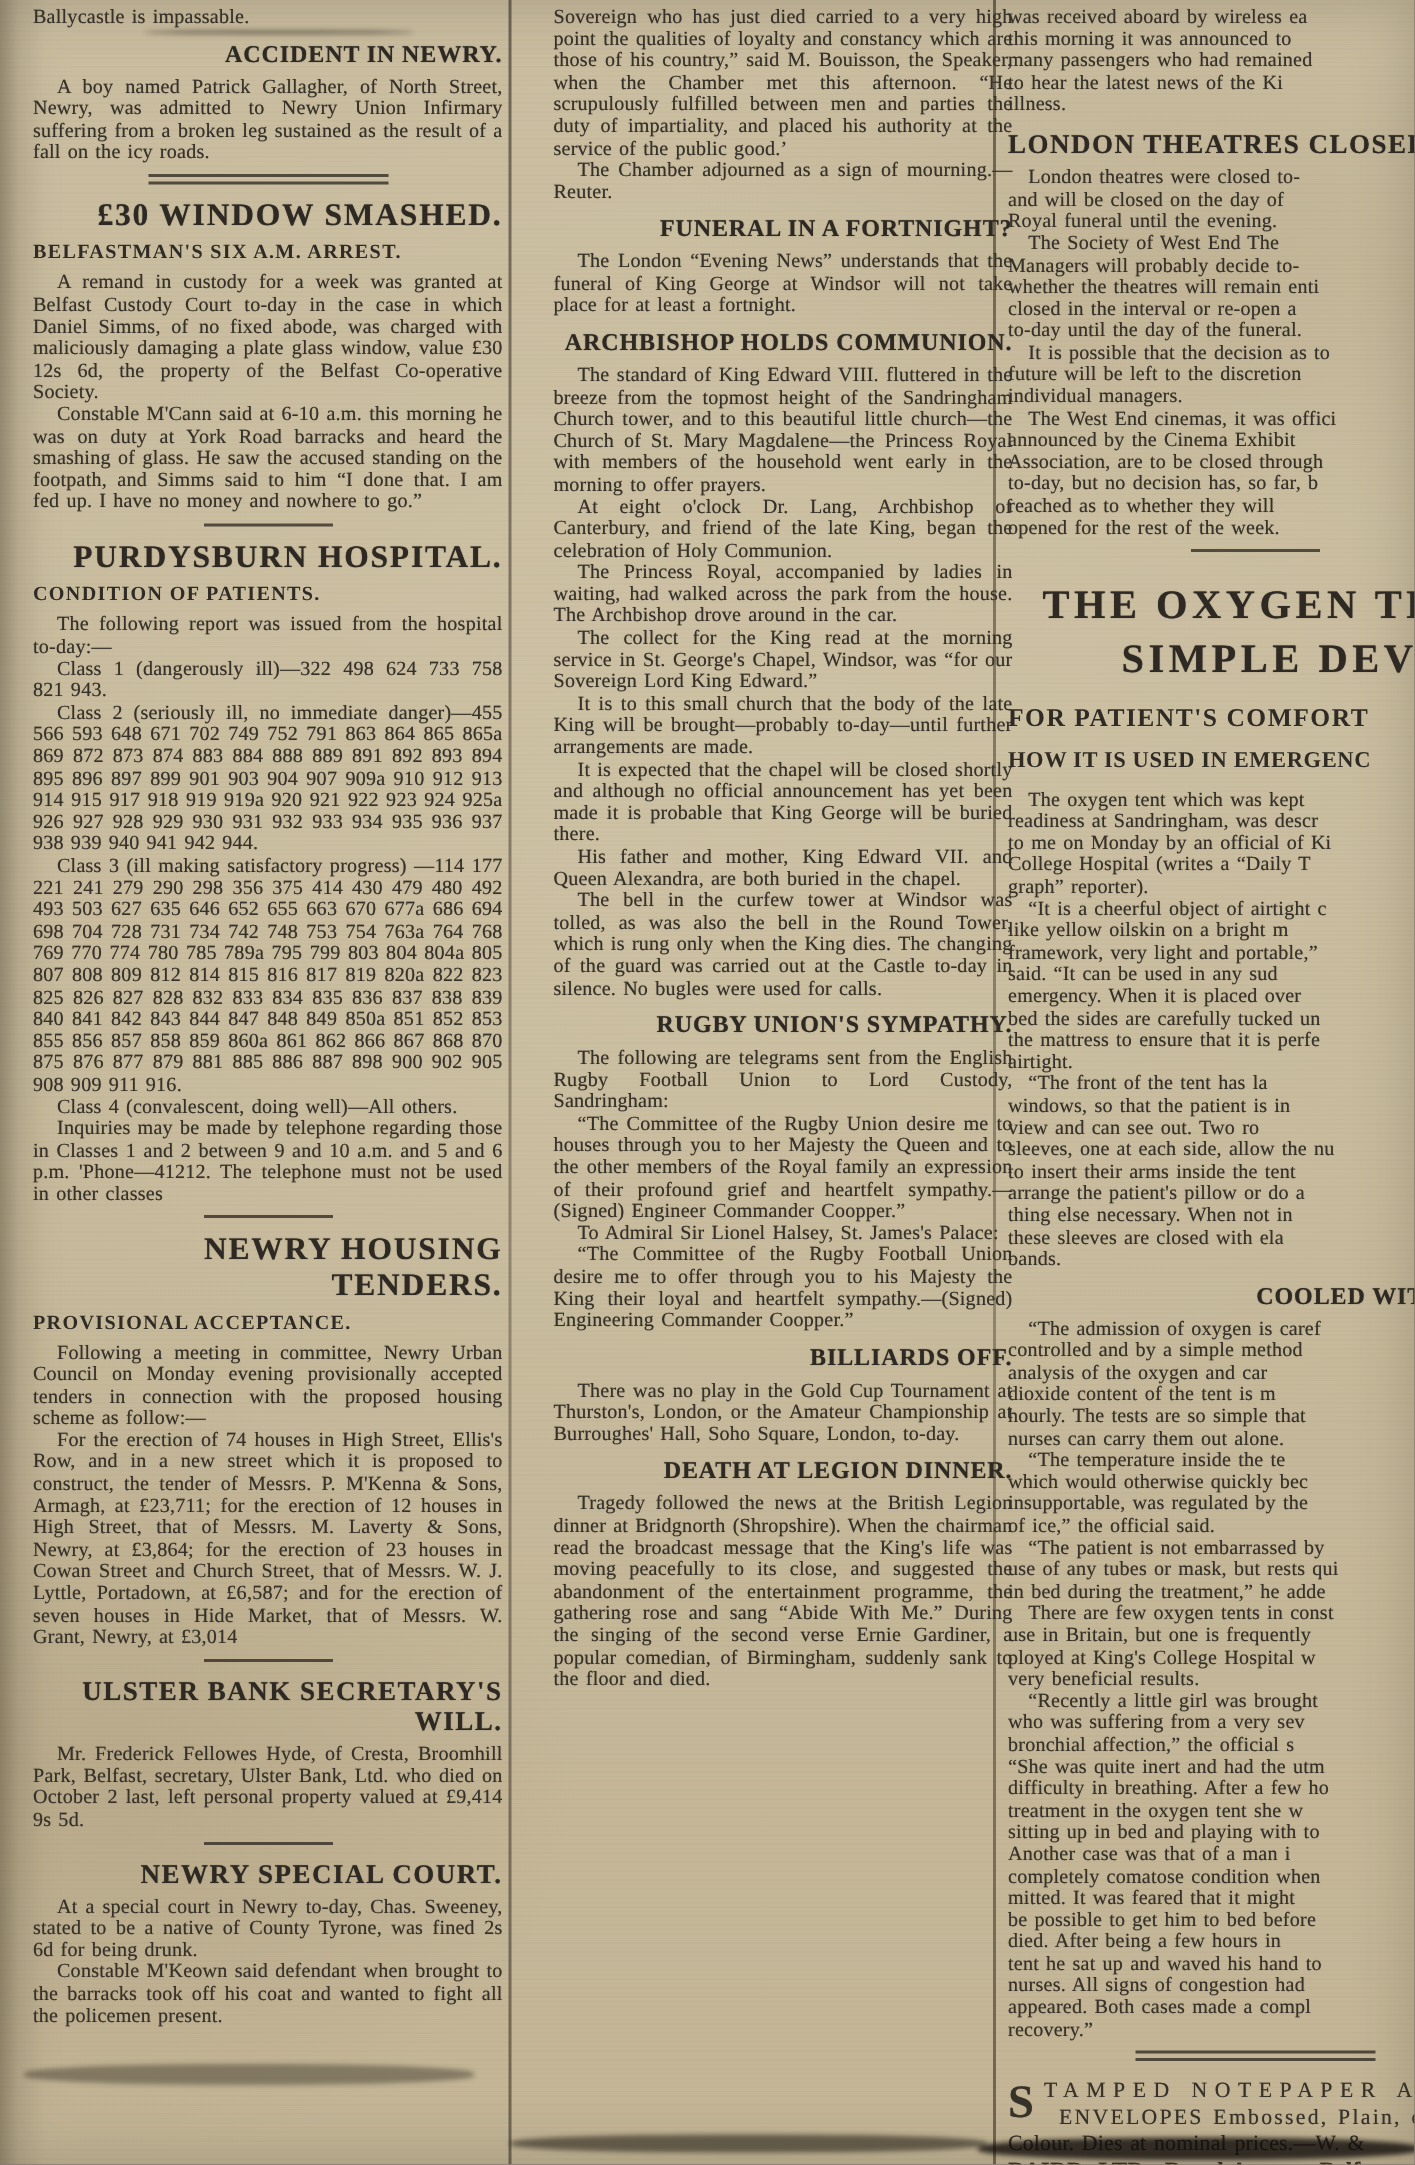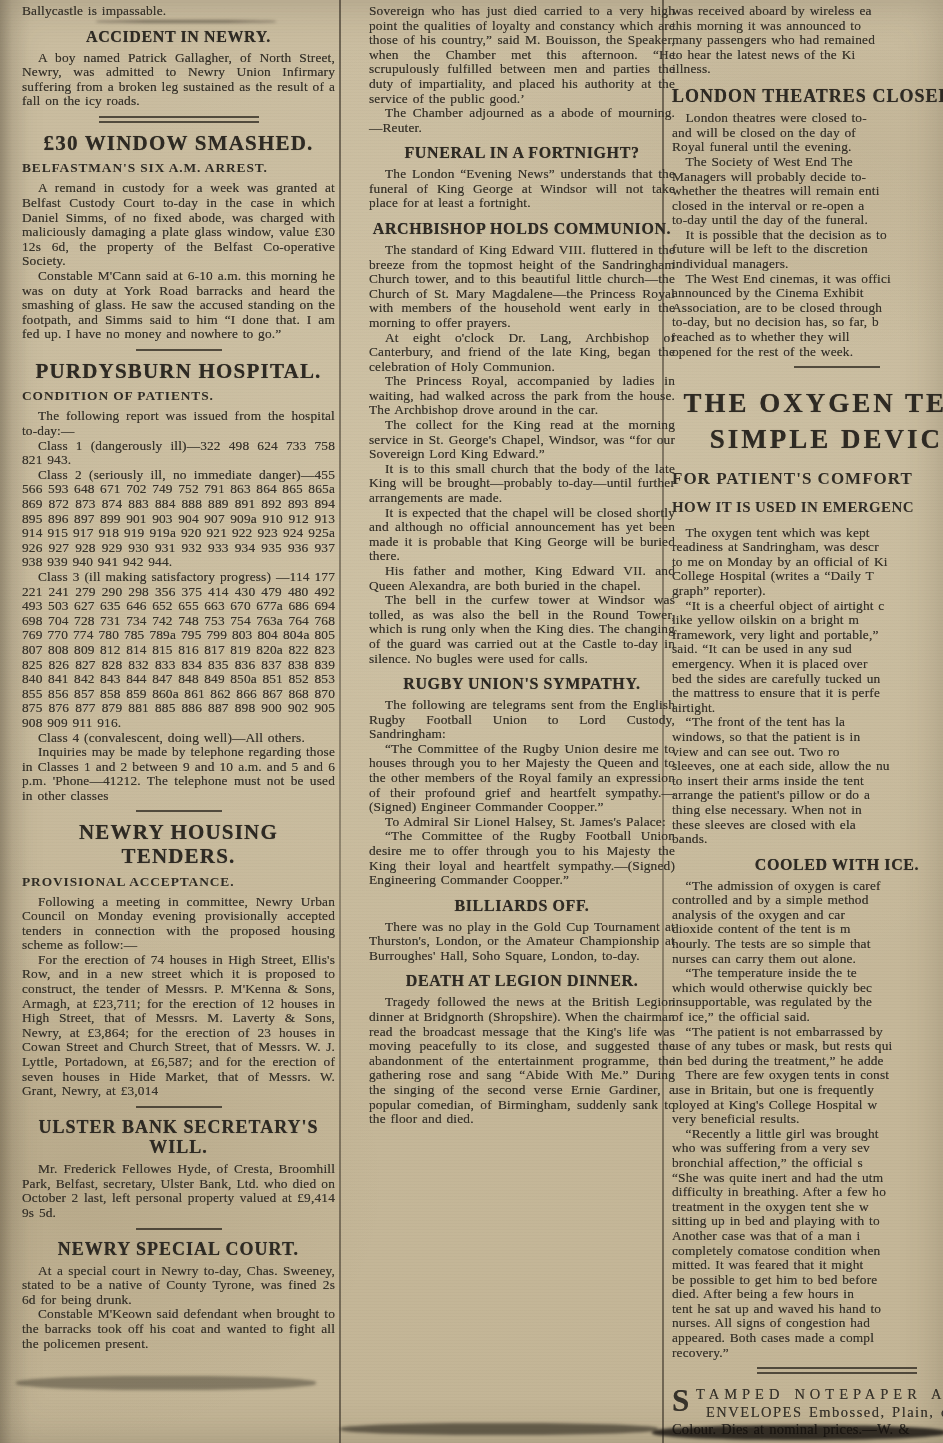--- a/index.html
+++ b/index.html
@@ -23,21 +23,21 @@
   .vrule { position:absolute; top:0; height:1443px; width:2px;
            background:linear-gradient(rgba(52,45,35,.62), rgba(52,45,35,.38) 60%, rgba(52,45,35,.6)); }
   #vr1 { left:339px; } #vr2 { left:662px; }
 
   p { margin:0; font-size:13.4px; line-height:14.6px; text-align:justify;
       text-indent:16px; word-spacing:.09em; letter-spacing:.15px;
       text-shadow:0 0 .5px rgba(55,48,40,.6); }
   p.flush { text-indent:0; }
   p.pre { white-space:pre-line; text-align:left; text-indent:0; }
 
-  .head { text-align:center; font-weight:bold; margin:9px 0 5px; line-height:1.12;
+  .head { text-align:right; font-weight:bold; margin:9px 0 5px; line-height:1.12;
           letter-spacing:.6px; color:#2e2a23; text-shadow:0 0 .7px rgba(46,42,35,.7); }
   .head.md { font-size:16px; }
   .head.ml { font-size:18px; letter-spacing:1px; }
   .head.lg { font-size:21px; letter-spacing:1.2px; }
   .head.xl { font-size:27px; letter-spacing:3px; margin:20px 0 4px; }
   .head.xl + .head.xl { margin:6px 0 8px; }
   .head.nowrap-left { white-space:nowrap; text-align:left; }
   .subhead { font-weight:bold; font-size:13.4px; margin:0 0 5px;
              letter-spacing:.9px; color:#302c25; }
   .subhead.sub-lg { font-size:17px; margin:14px 0 10px; letter-spacing:1px; }
@@ -109,21 +109,21 @@
       <div class="sep "></div>
       <article class="block">
         <h2 class="head ml">NEWRY SPECIAL COURT.</h2>
         <p>At a special court in Newry to-day, Chas. Sweeney, stated to be a native of County Tyrone, was fined 2s 6d for being drunk.</p>
         <p>Constable M'Keown said defendant when brought to the barracks took off his coat and wanted to fight all the policemen present.</p>
       </article>
     </div>
   <div class="col" id="col-middle">
       <article class="block">
         <p class=" flush">Sovereign who has just died carried to a very high point the qualities of loyalty and constancy which are those of his country,” said M. Bouisson, the Speaker, when the Chamber met this afternoon. “He scrupulously fulfilled between men and parties the duty of impartiality, and placed his authority at the service of the public good.’</p>
-        <p>The Chamber adjourned as a abode of mourning.—Reuter.</p>
+        <p>The Chamber adjourned as a sign of mourning.—Reuter.</p>
       </article>
       <article class="block">
         <h2 class="head md">FUNERAL IN A FORTNIGHT?</h2>
         <p>The London “Evening News” understands that the funeral of King George at Windsor will not take place for at least a fortnight.</p>
       </article>
       <article class="block">
         <h2 class="head md">ARCHBISHOP HOLDS COMMUNION.</h2>
         <p>The standard of King Edward VIII. fluttered in the breeze from the topmost height of the Sandringham Church tower, and to this beautiful little church—the Church of St. Mary Magdalene—the Princess Royal with members of the household went early in the morning to offer prayers.</p>
         <p>At eight o'clock Dr. Lang, Archbishop of Canterbury, and friend of the late King, began the celebration of Holy Communion.</p>
         <p>The Princess Royal, accompanied by ladies in waiting, had walked across the park from the house.   The Archbishop drove around in the car.</p>

